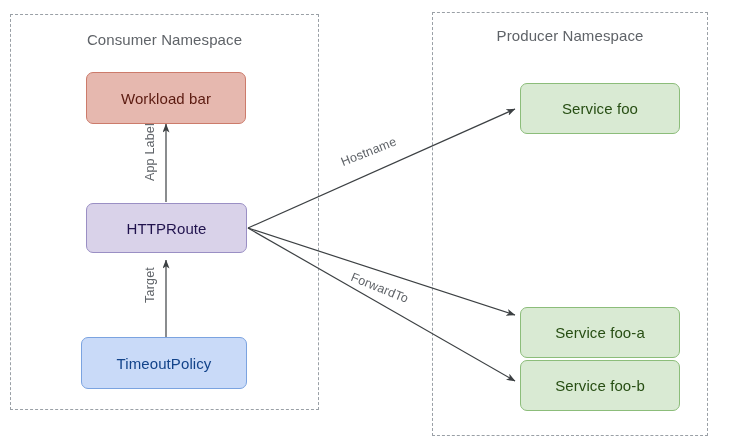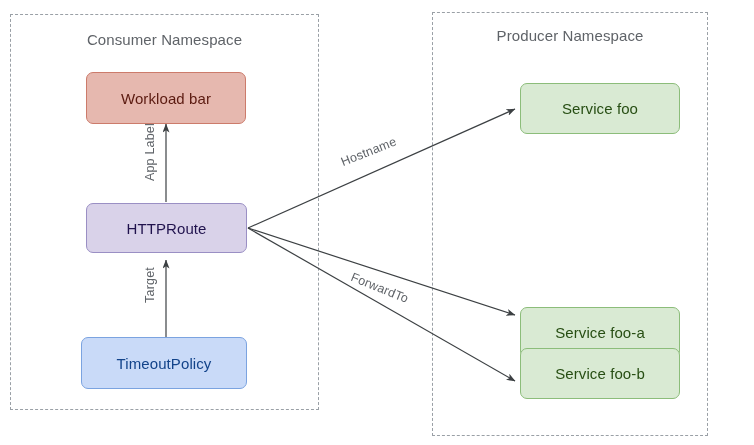--- a/index.html
+++ b/index.html
@@ -77,21 +77,21 @@
   }
   #node-service-foo {
     left: 520px; top: 83px;  width: 160px; height: 51px;
     background: #d9ead3; border-color: #8cbd7a; color: #274e13;
   }
   #node-service-foo-a {
     left: 520px; top: 290px; width: 160px; height: 51px;
     background: #d9ead3; border-color: #8cbd7a; color: #274e13; margin-top: 17px;
   }
   #node-service-foo-b {
-    left: 520px; top: 348px; width: 160px; height: 51px;
+    left: 520px; top: 360px; width: 160px; height: 51px;
     background: #d9ead3; border-color: #8cbd7a; color: #274e13;
   }
 
   #edges {
     position: absolute;
     left: 0; top: 0;
     width: 754px;
     height: 445px;
     pointer-events: none;
   }

